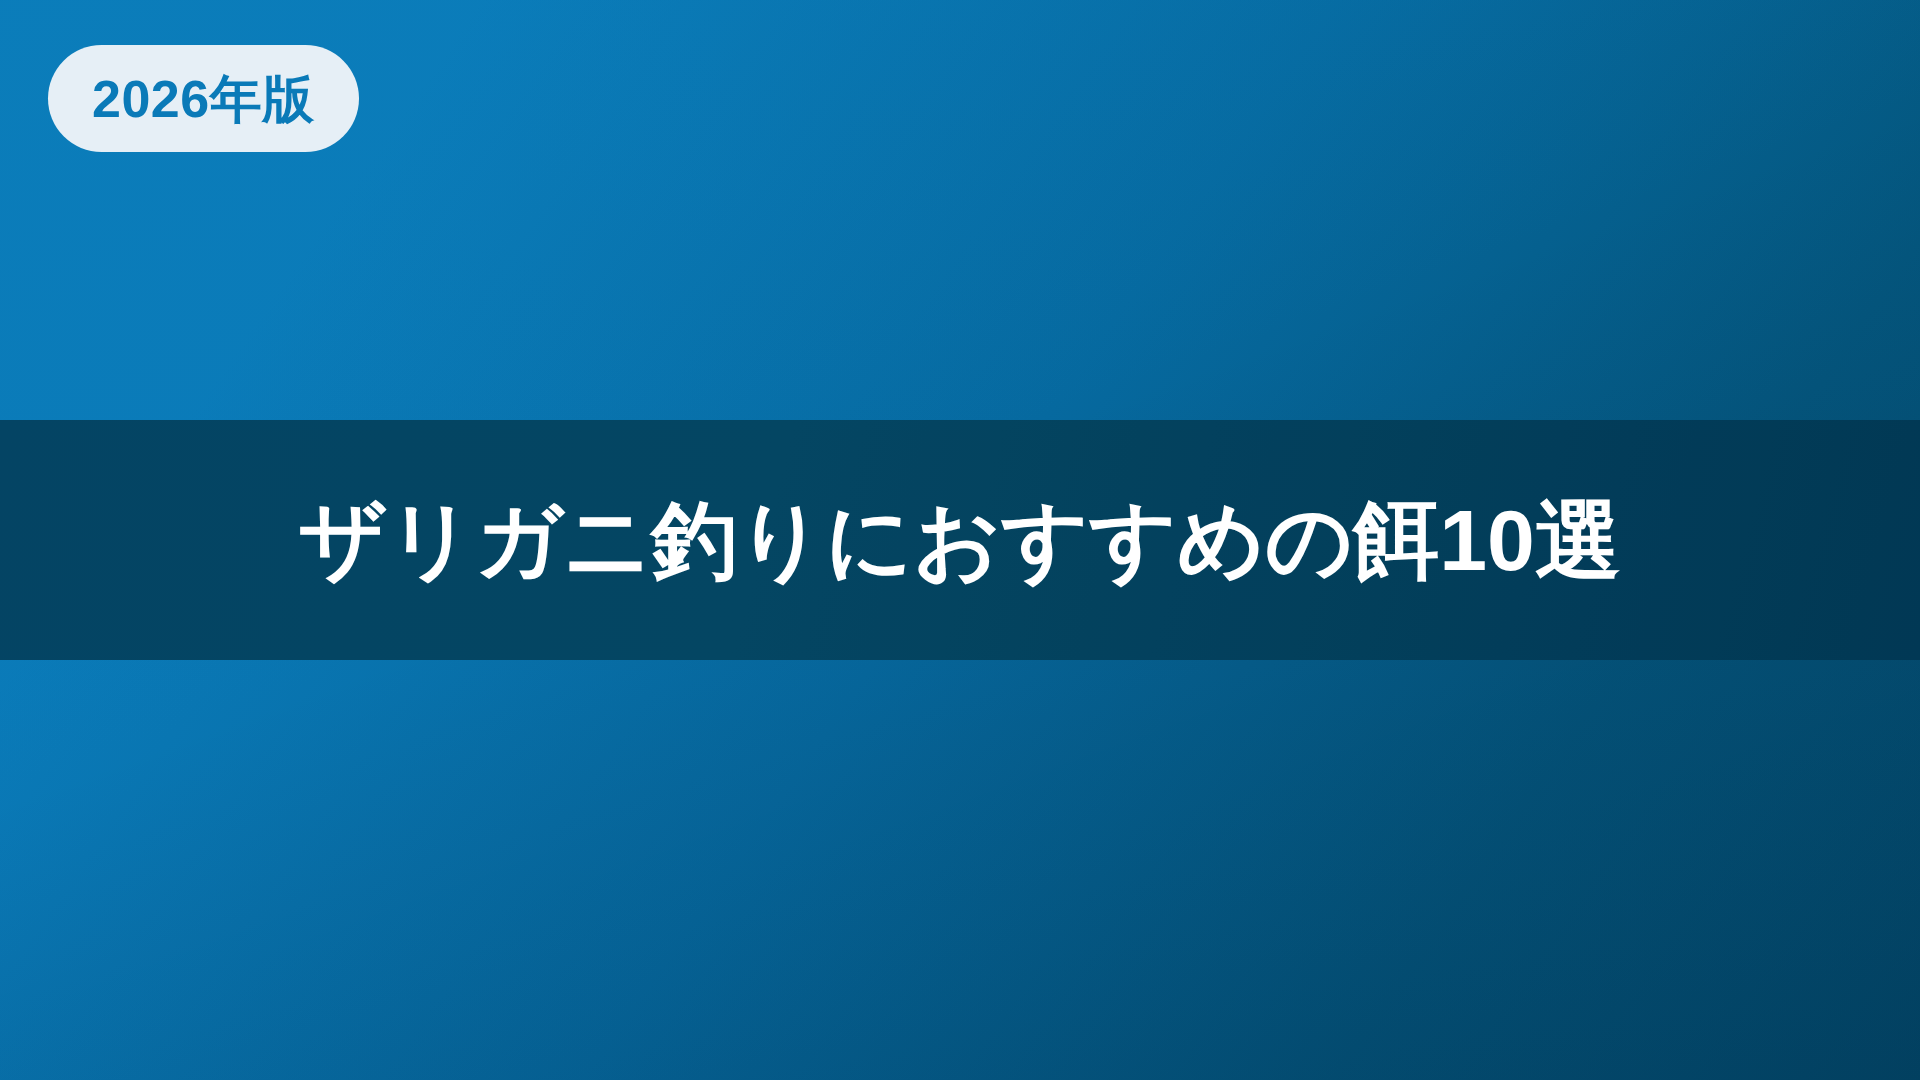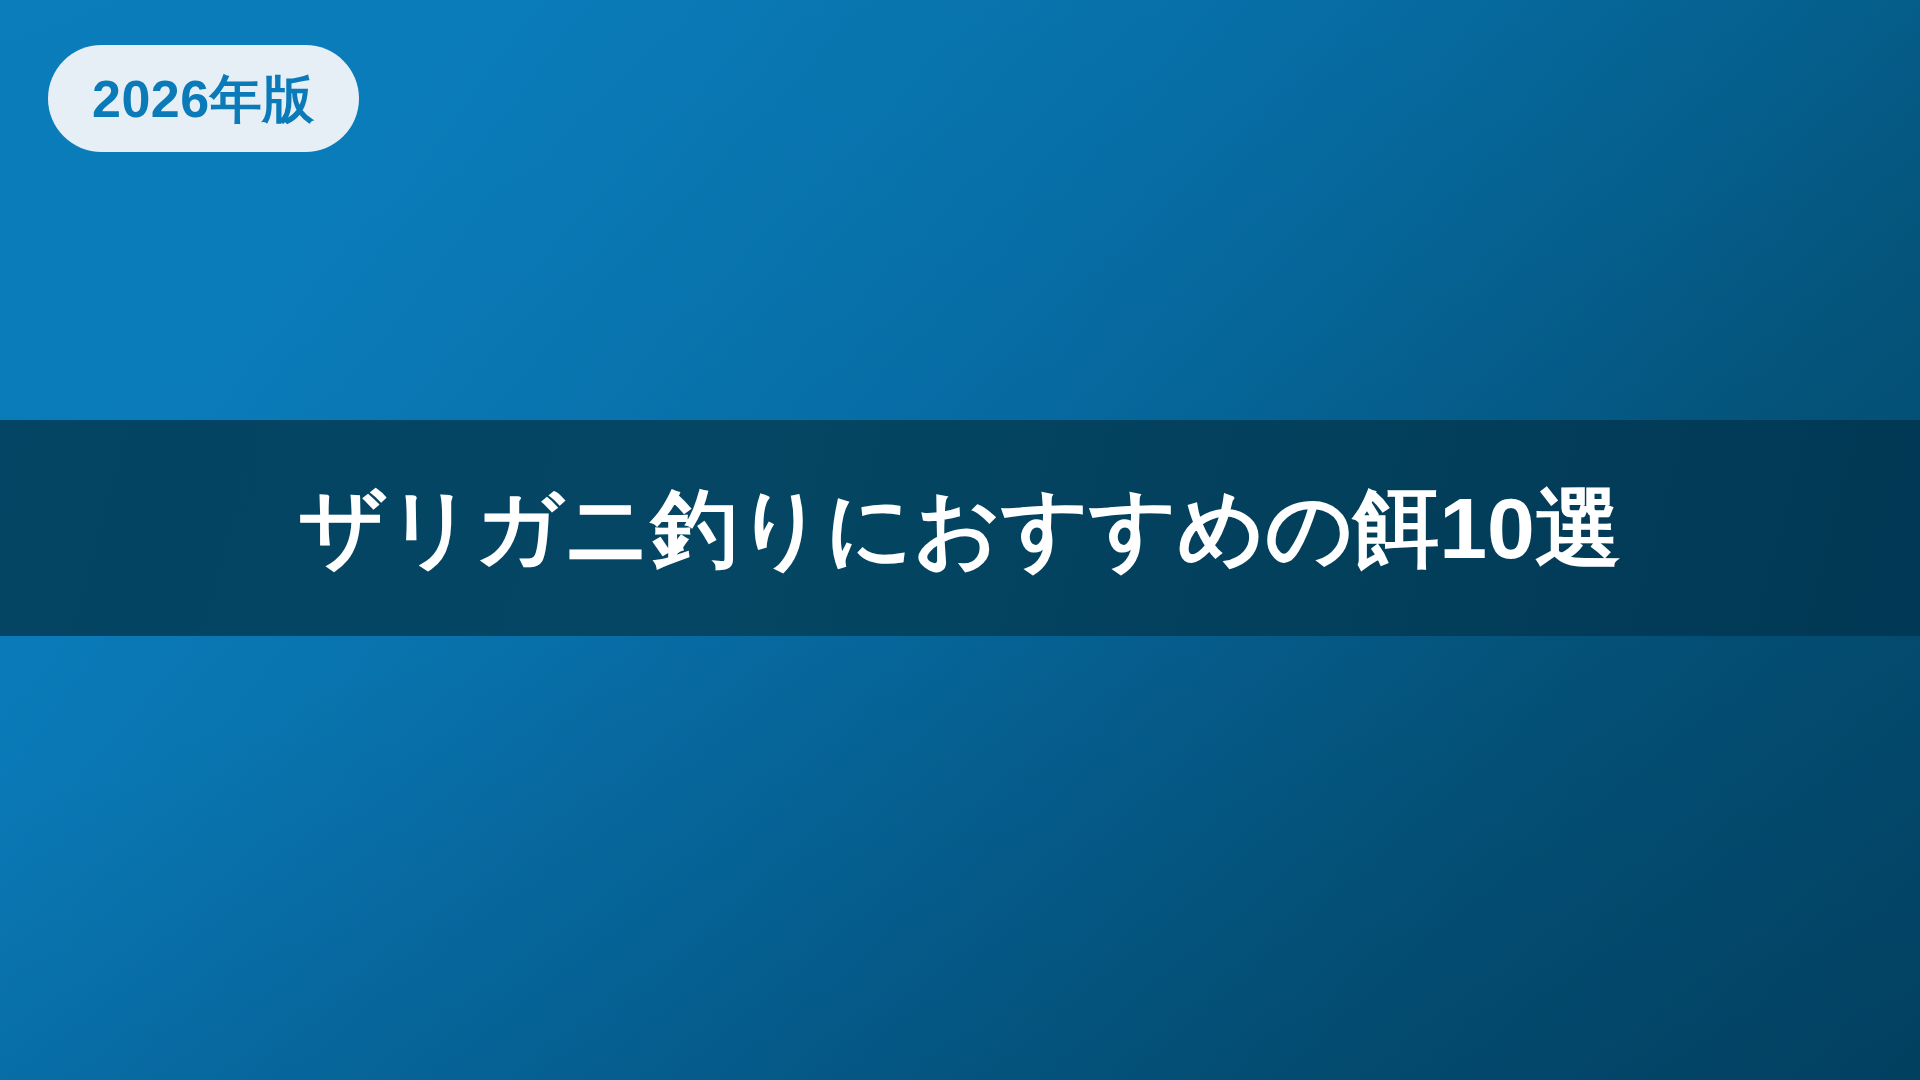--- a/index.html
+++ b/index.html
@@ -53,21 +53,21 @@
     line-height: 1;
     white-space: nowrap;
   }
 
   
   #title-band {
     position: absolute;
     left: 0;
     top: 420px;
     width: 1920px;
-    height: 216px;
+    height: 240px;
     background: linear-gradient(105deg, #064e71 0%, #05506f 40%, #023f5e 100%);
     display: flex;
     align-items: center;
     justify-content: center;
   }
 
   #title-band .band-overlay {
     position: absolute;
     inset: 0;
     background: rgba(0, 26, 46, 0.18);

